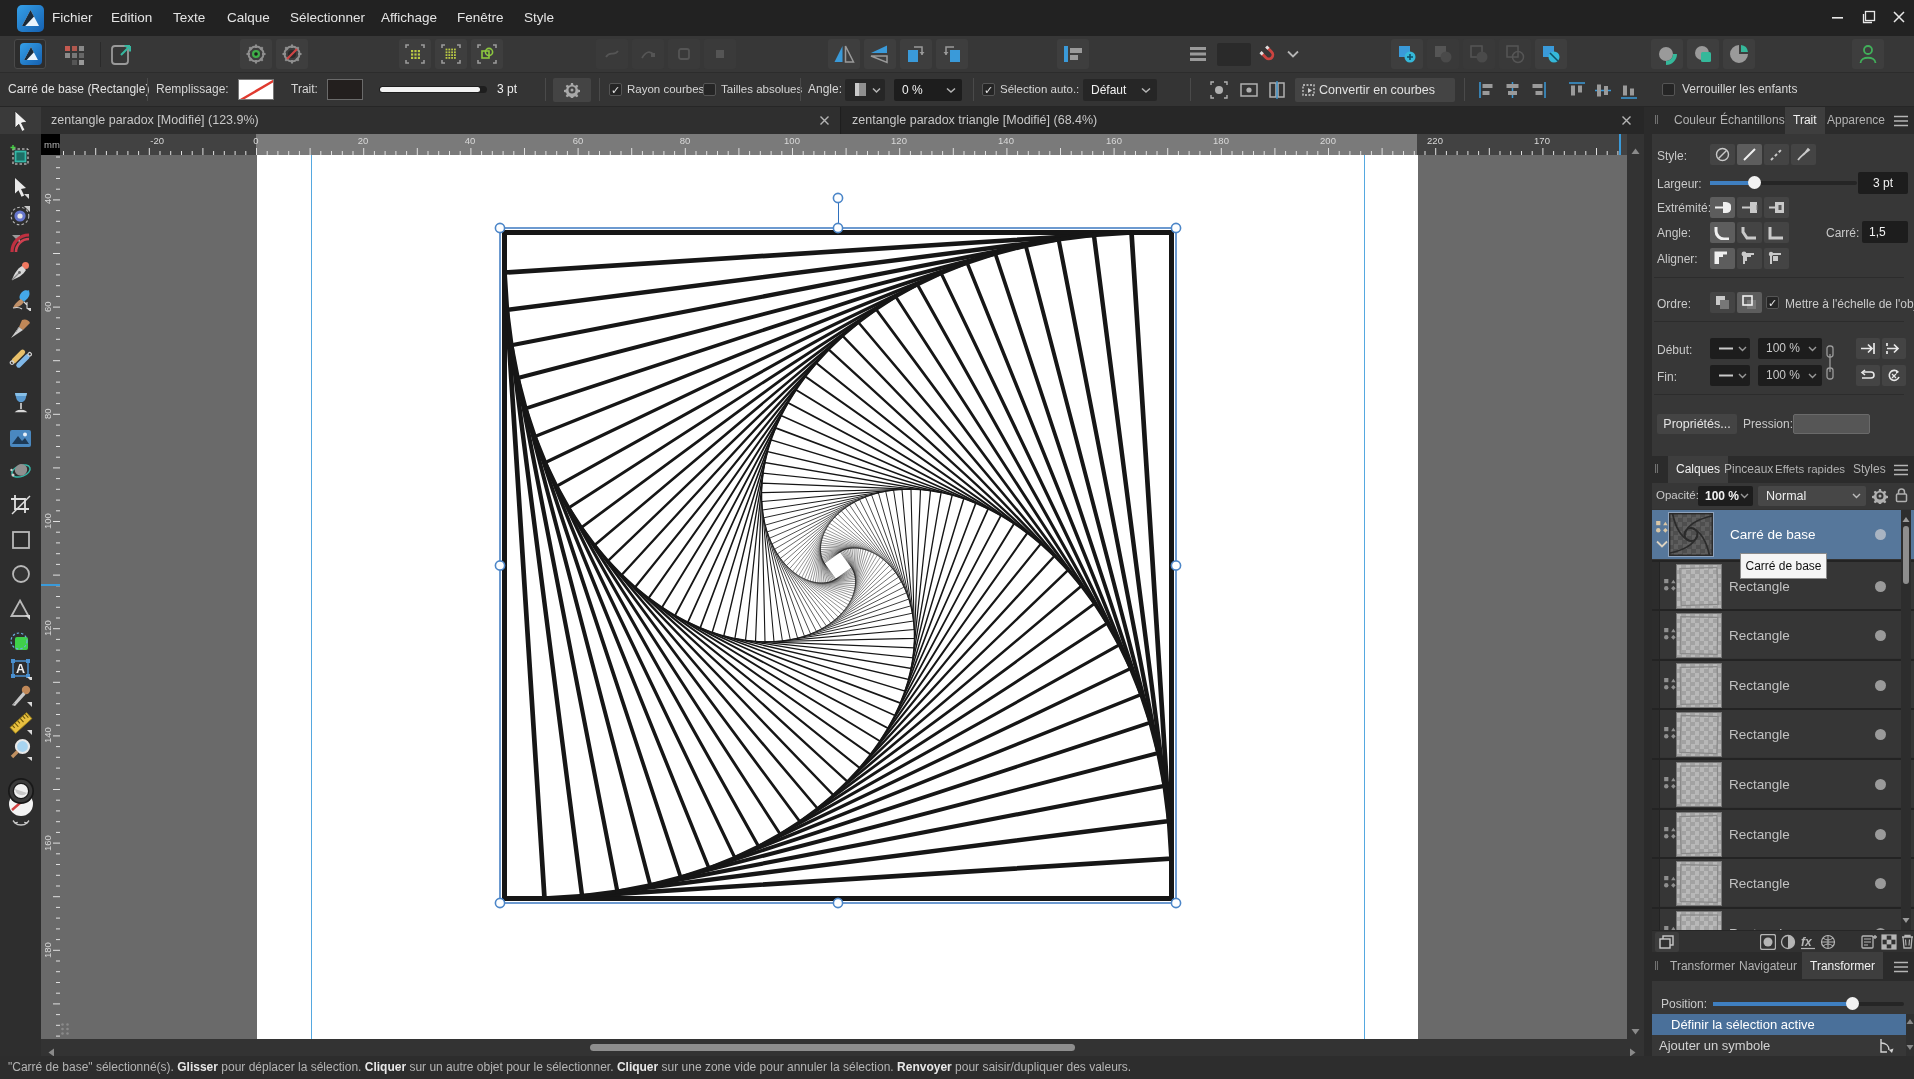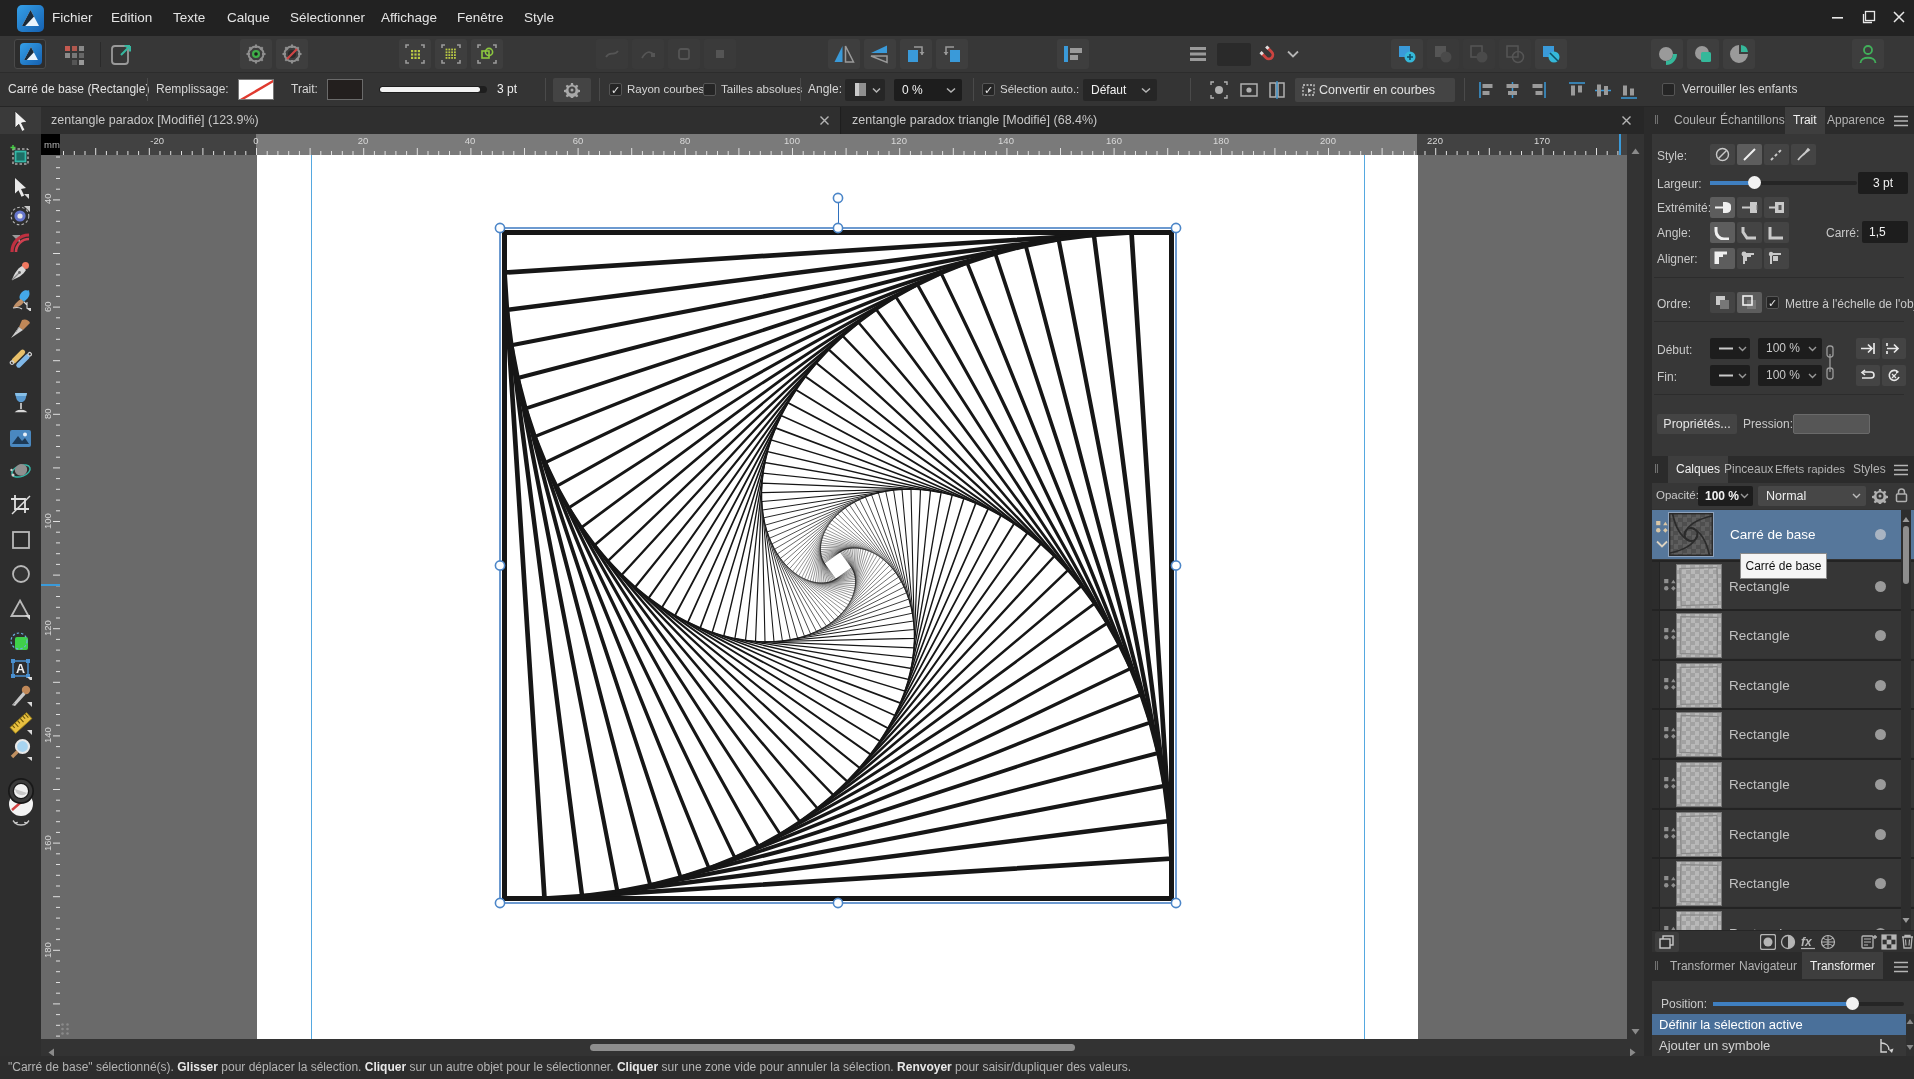--- a/index.html
+++ b/index.html
@@ -1200,21 +1200,21 @@
 <span class="ptab act" style="left:158px;line-height:29px">Transformer</span>
 <svg class="abs" style="left:250px;top:9px" width="14" height="12">
         <path d="M0 1.5 h14 M0 6 h14 M0 10.5 h14" stroke="#b5b5b5" stroke-width="1.6"></path>
       </svg>
 </div>
 <div class="lbl" style="left:17px;top:890px">Position:</div>
 <div class="abs" style="left:69px;top:895px;width:191px;height:4px;background:#252525;border-radius:2px">
       <div style="position:absolute;left:0;top:0;width:139px;height:4px;background:#3f7fc0"></div>
       <div style="position:absolute;left:133px;top:-5px;width:13px;height:13px;border-radius:7px;background:#f2f2f2"></div>
     </div>
-<div class="abs" style="left:8px;top:907px;width:254px;height:21px;background:#4a709a;color:#fff;font-size:13px;line-height:21px"><span style="margin-left:7px">Définir la sélection active</span></div>
+<div class="abs" style="left:8px;top:907px;width:254px;height:21px;background:#4a709a;color:#fff;font-size:13px;line-height:21px"><span style="margin-left:19px">Définir la sélection active</span></div>
 <div class="abs" style="left:8px;top:928px;width:254px;height:21px;color:#d2d2d2;font-size:13px;line-height:21px"><span style="margin-left:7px">Ajouter un symbole</span>
 <svg class="abs" style="left:226px;top:2px" width="18" height="18" viewBox="0 0 18 18">
         <path d="M3 2 v13 h6" fill="none" stroke="#d2d2d2" stroke-width="1.4"></path>
         <path d="M3 6 c5 0 8 3 8 7" fill="none" stroke="#d2d2d2" stroke-width="1.4"></path>
         <path d="M11 13 l3 3 l1.5-4.5 z" fill="#d2d2d2"></path>
       </svg>
 </div>
 <div class="abs" style="left:262px;top:907px;width:8px;height:42px;background:#303030">
 <svg class="abs" style="left:0px;top:4px" width="8" height="7">
         <path d="M0.5 6 L4 1 L7.5 6 Z" fill="#888"></path>

